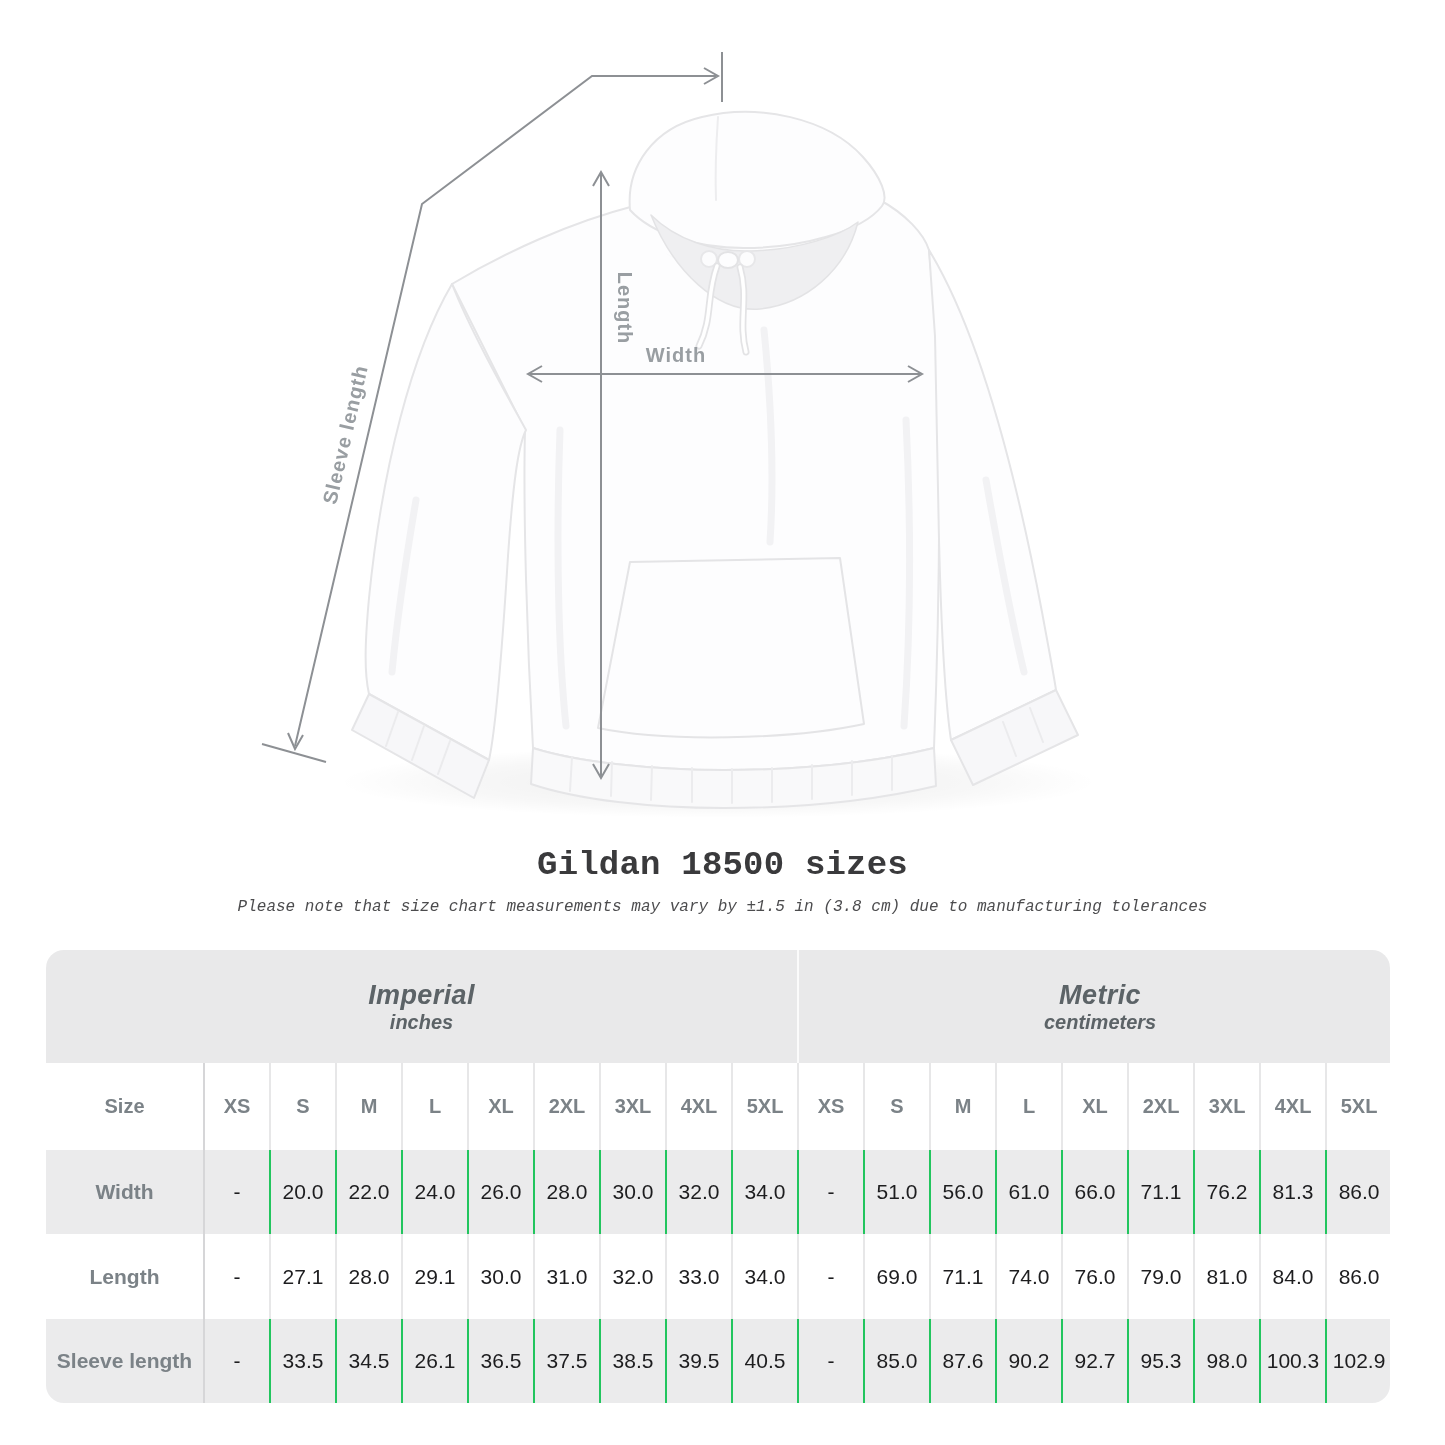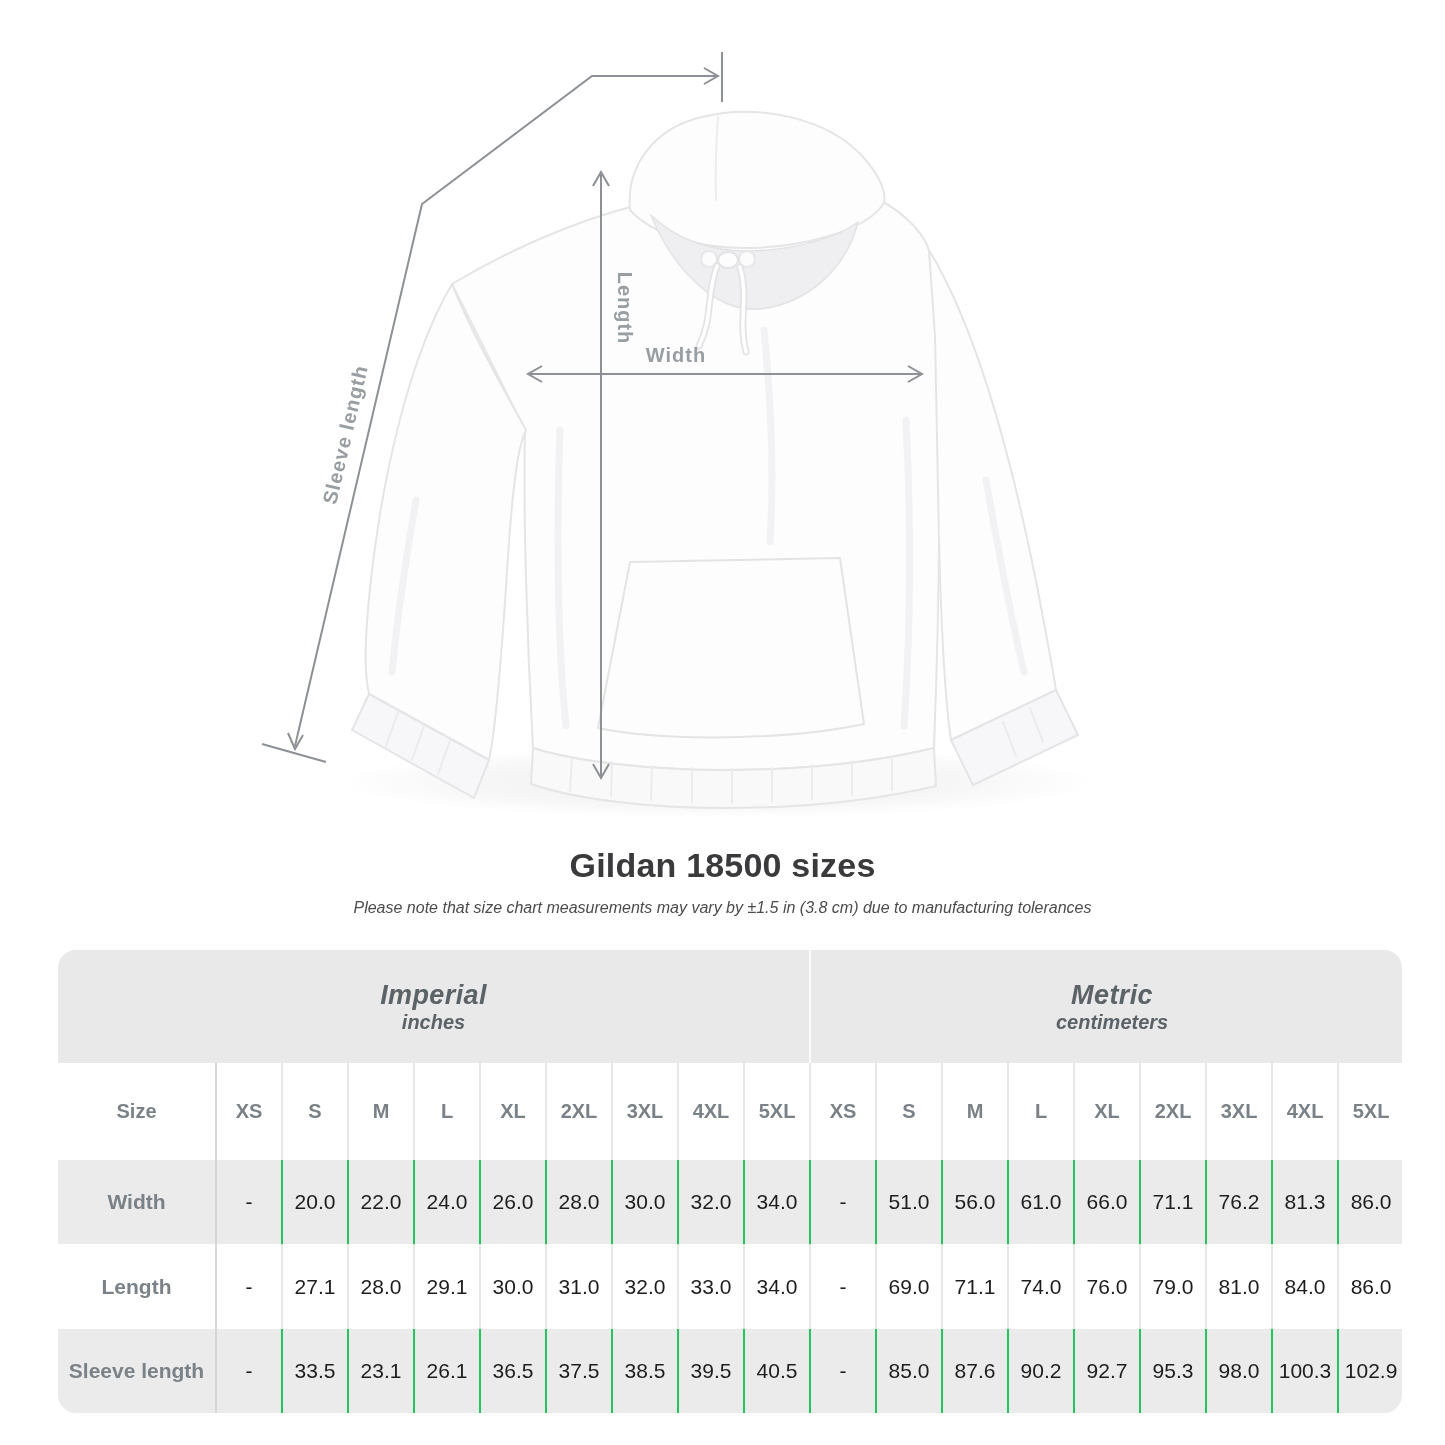--- a/index.html
+++ b/index.html
@@ -7,32 +7,32 @@
   body { font-family: "Liberation Sans", sans-serif; position: relative; }
 
   .page { position: relative; width: 1445px; height: 1445px; background:#fff; }
 
   
   .diagram { position: absolute; top: 0; left: 0; width: 1445px; height: 835px; }
   .diagram svg { display: block; }
   .meas-label { font-family: "Liberation Sans", sans-serif; font-weight: bold; font-size: 20px; letter-spacing: 1px; }
 
   
-  .heading { position: absolute; top: 846px; left: 0; width: 1445px; text-align: center; }
+  .heading { position: absolute; top: 846px; left: 0; width: 1445px; text-align: center; font-family: Liberation Mono, monospace; }
   .heading h1 { font-size: 34px; font-weight: bold; color: #3a3a3c; letter-spacing: .2px; }
   .heading p  { margin-top: 14px; font-size: 16px; font-style: italic; color: #4c4c4e; }
 
   
-  .table-wrap { position: absolute; top: 950px; left: 58px; width: 1344px; border-radius: 18px; overflow: hidden; }
+  .table-wrap { position: absolute; top: 950px; left: 46px; width: 1344px; border-radius: 18px; overflow: hidden; }
   table.size-table { width: 100%; table-layout: fixed; border-collapse: separate; border-spacing: 0; }
   .col-label { width: 157px; }
   .col-sz { width: 66px; }
 
   tr.r-unit { height: 113px; }
-  tr.r-size { height: 97px; }
+  tr.r-size { height: 87px; }
   tr.r-w    { height: 84px; }
   tr.r-l    { height: 85px; }
   tr.r-s    { height: 84px; }
 
   th, td { padding: 0; text-align: center; vertical-align: middle; font-family: "Liberation Sans", sans-serif; }
 
   th.unit-head { background: #e9e9ea; }
   th.unit-head.metric { border-left: 2px solid rgba(255,255,255,.8); padding-left: 10px; }
   .unit-title { font-size: 27px; font-weight: bold; font-style: italic; color: #5c6367; letter-spacing: .4px; }
   .unit-sub   { font-size: 20px; font-style: italic; color: #5c6367; }
@@ -236,21 +236,21 @@
         <td class="val d">79.0</td>
         <td class="val d">81.0</td>
         <td class="val d">84.0</td>
         <td class="val d">86.0</td>
       </tr>
 
       <tr class="gray r-s">
         <th class="lbl">Sleeve length</th>
         <td class="val d fd">-</td>
         <td class="val d">33.5</td>
-        <td class="val d">23.1</td>
+        <td class="val d">34.5</td>
         <td class="val d">26.1</td>
         <td class="val d">36.5</td>
         <td class="val d">37.5</td>
         <td class="val d">38.5</td>
         <td class="val d">39.5</td>
         <td class="val d">40.5</td>
         <td class="val d">-</td>
         <td class="val d">85.0</td>
         <td class="val d">87.6</td>
         <td class="val d">90.2</td>

